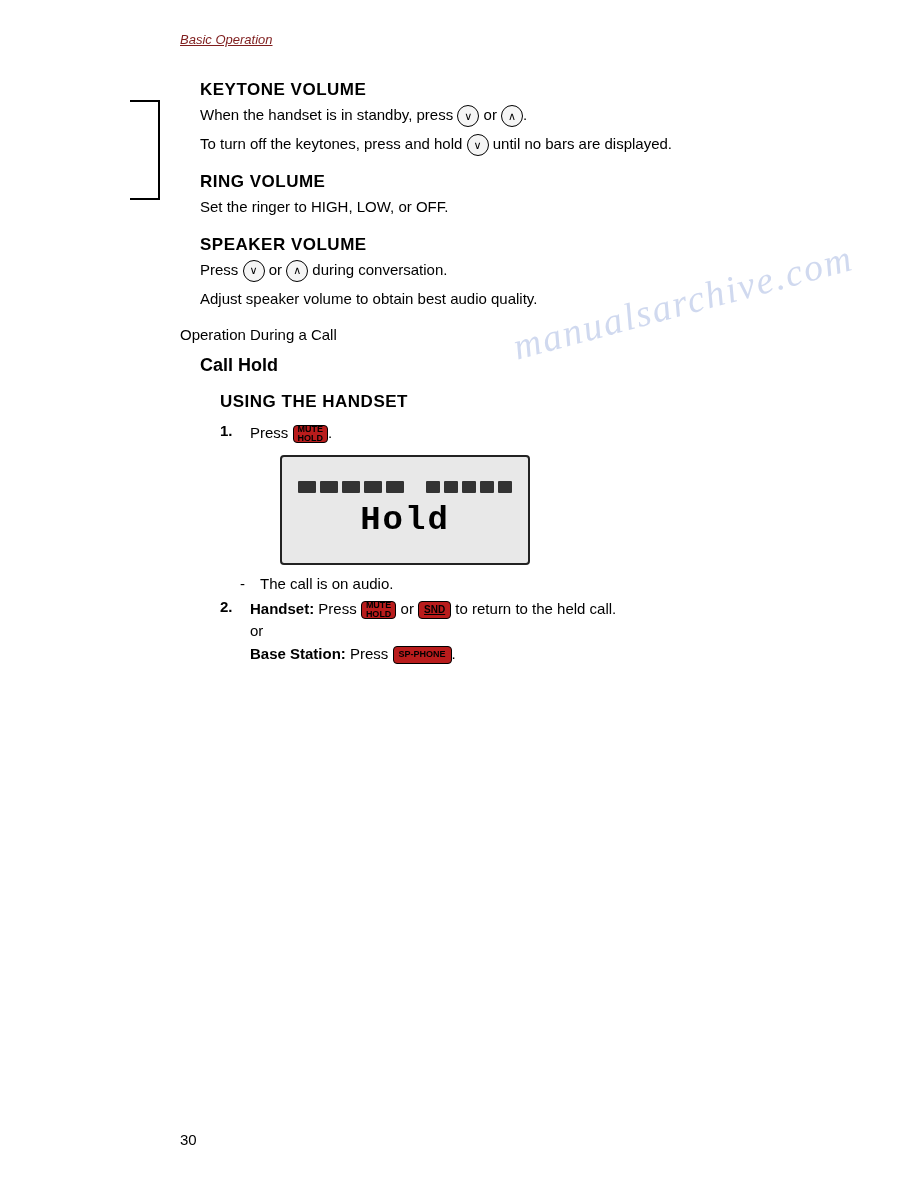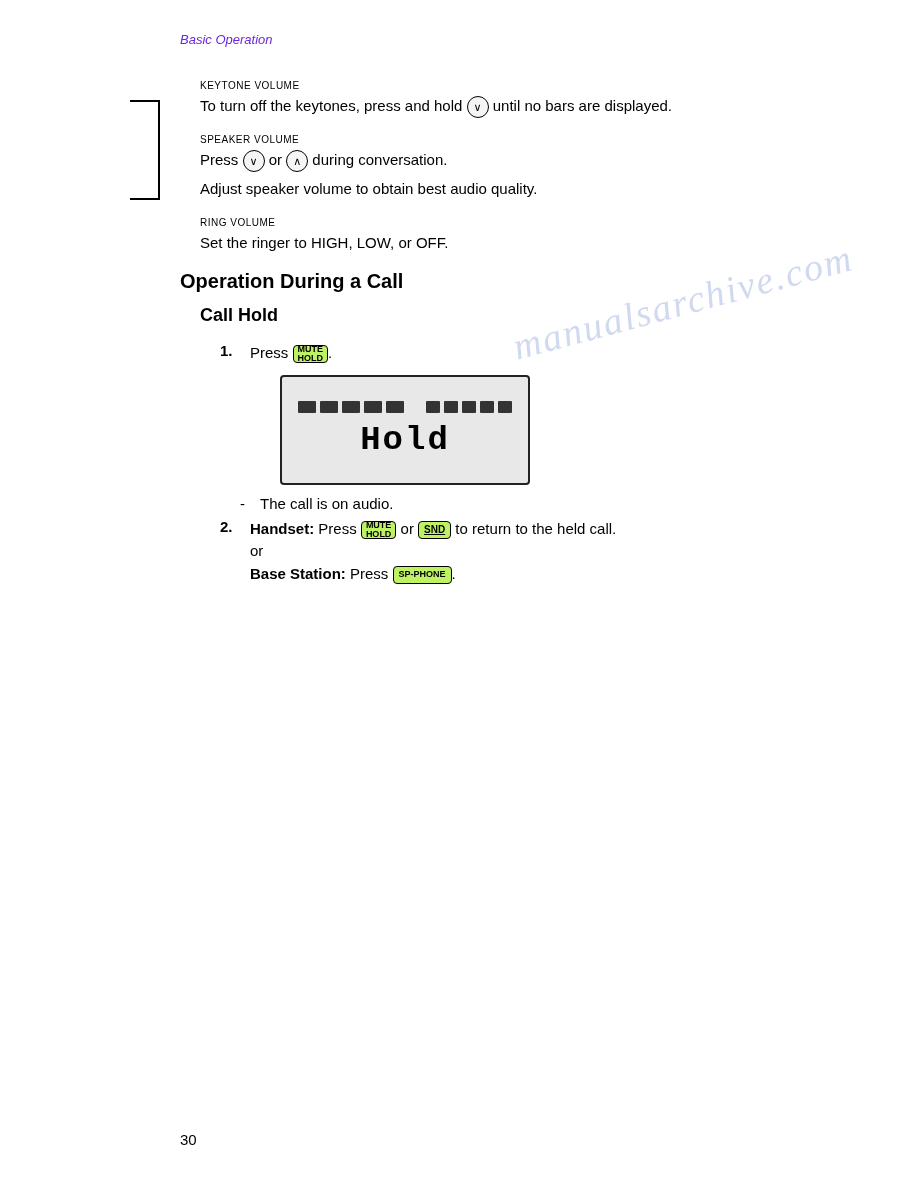--- a/index.html
+++ b/index.html
@@ -12,21 +12,22 @@
       color: #000;
       position: relative;
     }
 
     .page-header {
       position: absolute;
       top: 32px;
       left: 180px;
       font-style: italic;
       font-size: 13px;
-      color: #6d28d9;
+      color: #7f1d1d;
+      text-decoration: underline;
     }
 
     .page-number {
       position: absolute;
       bottom: 40px;
       left: 180px;
       font-size: 15px;
     }
 
     
@@ -58,22 +59,22 @@
       transform: rotate(-15deg);
       font-family: Georgia, serif;
       font-style: italic;
       pointer-events: none;
       z-index: 10;
       white-space: nowrap;
       letter-spacing: 2px;
     }
 
     .section-title-small {
-      font-size: 10px;
-      font-weight: normal;
+      font-size: 17px;
+      font-weight: bold;
       text-transform: uppercase;
       font-variant: small-caps;
       letter-spacing: 0.5px;
       margin-bottom: 4px;
     }
 
     .section-text {
       font-size: 15px;
       margin-bottom: 6px;
       line-height: 1.5;
@@ -84,22 +85,22 @@
     }
 
     .heading-medium {
       font-size: 19px;
       font-weight: bold;
       margin-bottom: 10px;
       margin-top: 4px;
     }
 
     .heading-large {
-      font-size: 20px;
-      font-weight: bold;
+      font-size: 15px;
+      font-weight: normal;
       margin-bottom: 12px;
       margin-top: 6px;
     }
 
     .heading-call-hold {
       font-size: 18px;
       font-weight: bold;
       margin-bottom: 16px;
     }
 
@@ -118,21 +119,21 @@
       justify-content: center;
       border: 1.5px solid #000;
       border-radius: 4px;
       padding: 1px 5px;
       font-size: 10px;
       font-weight: bold;
       vertical-align: middle;
       min-width: 28px;
       height: 18px;
       line-height: 1;
-      background: #bef264;
+      background: #b91c1c;
     }
 
     .btn-icon-round {
       display: inline-flex;
       align-items: center;
       justify-content: center;
       border: 1.5px solid #000;
       border-radius: 50%;
       width: 22px;
       height: 22px;
@@ -222,53 +223,60 @@
 
 <div class="page-header">Basic Operation</div>
 
 <div class="bracket"></div>
 
 <div class="content">
 
   <div class="section-gap">
     <div class="section-title-small indent1">Keytone Volume</div>
     <div class="section-text indent1">
+      When the handset is in standby, press
+      <span class="btn-icon-round">∨</span>
+      or
+      <span class="btn-icon-round">∧</span>.
+    </div>
+    <div class="section-text indent1">
       To turn off the keytones, press and hold
       <span class="btn-icon-round">∨</span>
       until no bars are displayed.
     </div>
   </div>
 
   <div class="section-gap">
+
+    <div class="section-gap indent1">
+      <div class="section-title-small">Ring Volume</div>
+      <div class="section-text">Set the ringer to HIGH, LOW, or OFF.</div>
+    </div>
 
     <div class="section-gap indent1">
       <div class="section-title-small">Speaker Volume</div>
       <div class="section-text">
         Press
         <span class="btn-icon-round">∨</span>
         or
         <span class="btn-icon-round">∧</span>
         during conversation.
       </div>
       <div class="section-text">Adjust speaker volume to obtain best audio quality.</div>
     </div>
-
-    <div class="section-gap indent1">
-      <div class="section-title-small">Ring Volume</div>
-      <div class="section-text">Set the ringer to HIGH, LOW, or OFF.</div>
-    </div>
   </div>
 
   <div class="section-gap">
     <div class="heading-large">Operation During a Call</div>
 
     <div class="section-gap">
       <div class="heading-call-hold indent1">Call Hold</div>
 
       <div class="indent2">
+        <div class="section-title-small" style="margin-bottom:10px;">Using the Handset</div>
 
         <div class="numbered-item">
           <span class="num">1.</span>
           <span class="item-content">
             Press
             <span class="btn-icon" style="font-size:9px; padding: 1px 4px;">MUTE<br>HOLD</span>.
           </span>
         </div>
 
         <div class="lcd-display">

